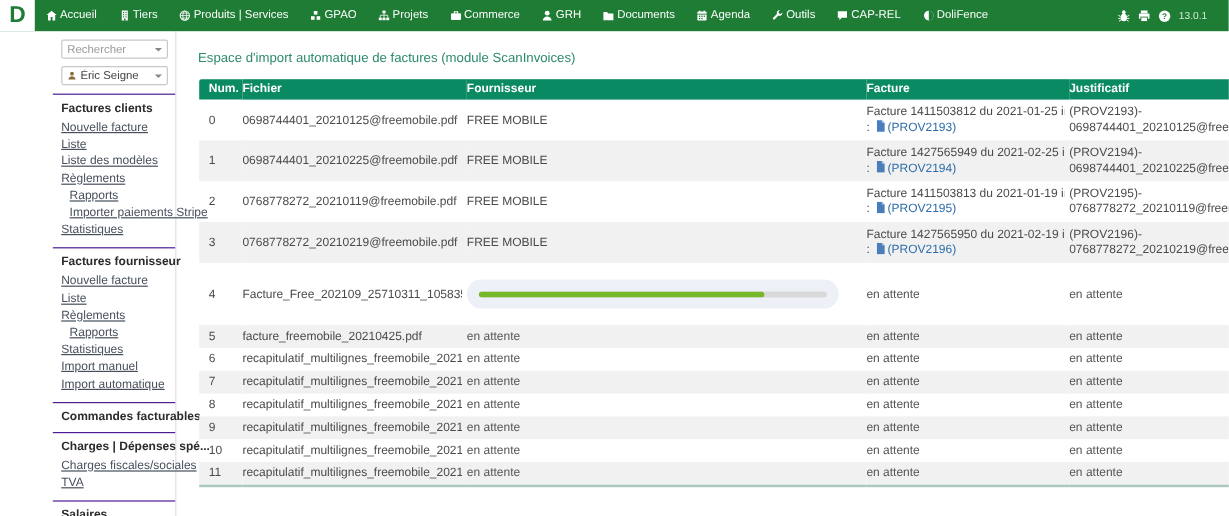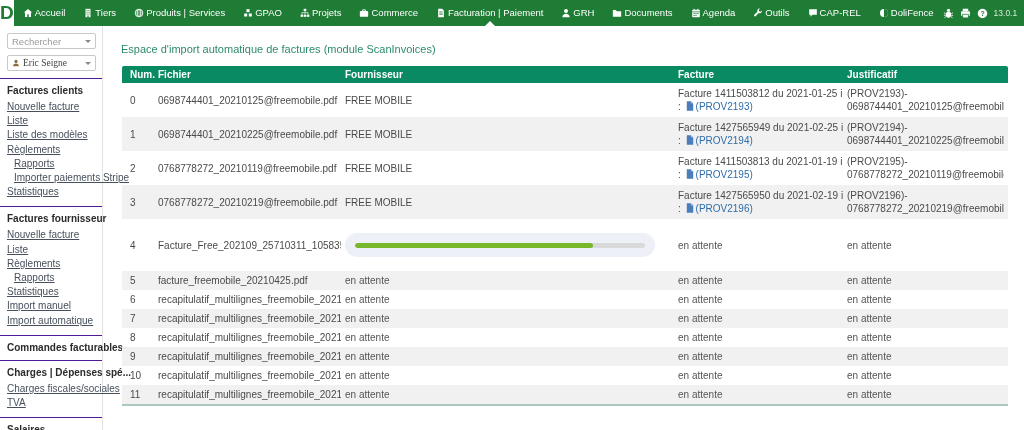--- a/index.html
+++ b/index.html
@@ -23,30 +23,30 @@
     border-left:5px solid transparent; border-right:5px solid transparent;
     border-bottom:5px solid #fff; }
   .nav-right { margin-left:auto; display:flex; align-items:center; gap:6px;
     padding-right:10px; }
   .nav-right .icon svg { width:11px; height:11px; fill:#fff; display:block; }
   .version { color:#d7ead9; font-size:8.5px; margin-right:8px; }
 
   
   .page { display:flex; height:404px; background:#fff; }
   .sidebar { width:103px; border-right:1px solid #e2e2e2; padding-top:7px;
-    background:#fff; flex-shrink:0; }
+    background:#fff; flex-shrink:0;margin-left:44px; }
   .main { flex:1; }
 
   
   .side-select { width:89px; margin:0 0 6px 7px; border:1px solid #c8c8c8;
     border-radius:2px; background:#fff; height:16px; display:flex;
     align-items:center; padding:0 4px; font-size:9.5px; cursor:pointer; }
   .side-select .lbl { flex:1; white-space:nowrap; overflow:hidden; }
   .side-select .ph { color:#9a9a9a; }
-  .side-select .usr { color:#444;font-family:Liberation Serif, serif; }
+  .side-select .usr { color:#444; }
   .side-select .icon { margin-right:3px; display:flex; }
   .side-select .icon svg { width:8px; height:8px; fill:#8a6d3b; }
   .caret-gray { width:0; height:0; border-left:3px solid transparent;
     border-right:3px solid transparent; border-top:3.5px solid #888; }
   .side-section { border-top:1px solid #4c1d95; margin:7px 0 0; padding:6px 0 0 7px; }
   .side-title { font-size:10px; font-weight:bold; color:#2b2b2b;
     margin-bottom:4px; white-space:nowrap; cursor:pointer; }
   .side-item { font-size:10px; color:#47505c; line-height:14.2px;
     white-space:nowrap; cursor:pointer;text-decoration:underline; }
   .side-item.indent { padding-left:7px; }
@@ -143,29 +143,20 @@
         <span class="nav-label">Projets</span>
       </div>
       <div class="nav-item">
         <span class="icon">
           <svg viewBox="0 0 12 12">
             <rect x="1" y="3.6" width="10" height="6.9" rx="1" fill="#fff"></rect>
             <path d="M4.4 3.6V2.2h3.2v1.4" fill="none" stroke="#fff" stroke-width="1.1"></path>
           </svg>
         </span>
         <span class="nav-label">Commerce</span>
-      </div>
-      <div class="nav-item active">
-        <span class="icon">
-          <svg viewBox="0 0 12 12">
-            <path fill="#fff" d="M2.6 1h4.8l2 2v8H2.6z"></path>
-            <path d="M4 4.6h4M4 6.2h4M4 7.8h4" stroke="var(--nav-green,#1e7c35)" stroke-width="0.8"></path>
-          </svg>
-        </span>
-        <span class="nav-label">Facturation | Paiement</span>
       </div>
       <div class="nav-item">
         <span class="icon">
           <svg viewBox="0 0 12 12" fill="#fff">
             <circle cx="6" cy="3.6" r="2.4"></circle>
             <path d="M1.6 11c0-2.6 2-4.2 4.4-4.2S10.4 8.4 10.4 11z"></path>
           </svg>
         </span>
         <span class="nav-label">GRH</span>
       </div>

